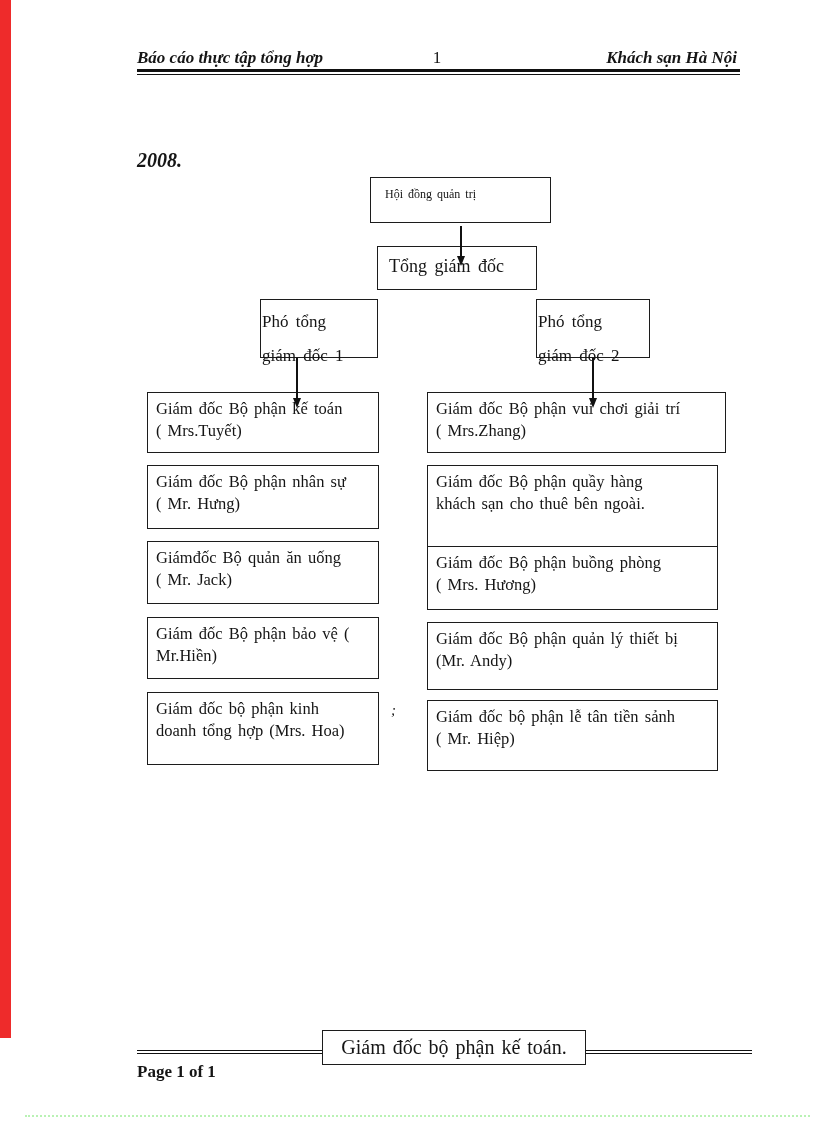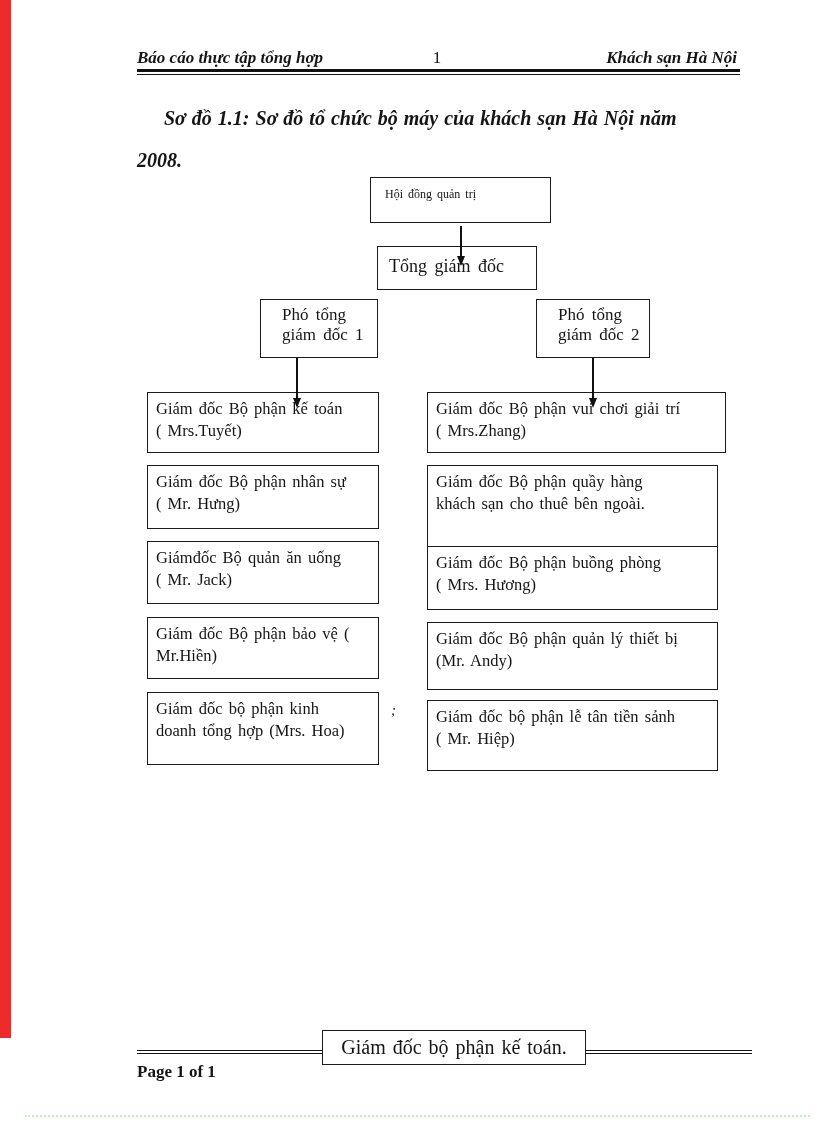--- a/index.html
+++ b/index.html
@@ -11,21 +11,21 @@
   .hdr-num{position:absolute;top:48px;left:420px;width:34px;font-size:17px;text-align:center;font-weight:normal;font-style:normal;}
   .hdr-rule{position:absolute;left:137px;top:69px;width:603px;height:2px;
             border-top:3px solid #111;border-bottom:1.2px solid #111;}
   
   .title-line{position:absolute;font-size:20px;font-weight:bold;font-style:italic;white-space:nowrap;word-spacing:1px;}
   
   .box{position:absolute;box-sizing:border-box;border:1.5px solid #1c1c1c;background:#fff;
        white-space:pre-line;word-spacing:2px;z-index:1;}
   .root-box{font-size:12px;padding:9px 2px 8px 14px;}
   .gd-box{font-size:18px;padding:9px 2px 16px 11px;word-spacing:3px;}
-  .deputy-box{font-size:17px;line-height:20px;padding:5px 2px 0 21px;word-spacing:3px;}
+  .deputy-box{font-size:17px;line-height:34px;padding:5px 2px 0 1px;word-spacing:3px;}
   .branch-box{font-size:16.5px;line-height:21.5px;padding:5px 4px 0 8px;}
   .float-box{font-size:20px;text-align:center;padding:5px 2px 0 2px;white-space:nowrap;z-index:3;}
   
   .arrow{position:absolute;width:1.5px;background:#111;z-index:4;}
   .arrow::after{content:"";position:absolute;left:50%;bottom:-10px;transform:translateX(-50%);
                 width:0;height:0;border-left:4.5px solid transparent;border-right:4.5px solid transparent;
                 border-top:10px solid #111;}
   .stray{position:absolute;font-size:15px;font-style:italic;z-index:2;}
   
   .ftr-rule{position:absolute;left:137px;top:1050px;width:615px;height:2px;
@@ -38,21 +38,20 @@
 
 <div class="page">
 
   <div class="accent-bar"></div>
 
   <div class="hdr-text" style="left:137px;">Báo cáo thực tập tổng hợp</div>
   <div class="hdr-num">1</div>
   <div class="hdr-text" style="right:79px;">Khách sạn Hà Nội</div>
   <div class="hdr-rule"></div>
 
-  <div class="title-line" style="left:164px;top:107px;">Sơ đồ 1.1: Sơ đồ tổ chức bộ máy của khách sạn Hà Nội năm</div>
   <div class="title-line" style="left:137px;top:149px;">2008.</div>
 
   <div>
     <div class="box root-box" style="left:370px;top:177px;width:181px;height:46px;">Hội đồng quản trị</div>
 
     <div class="arrow" style="left:460px;top:226px;height:30px;"></div>
 
     <div class="box gd-box" style="left:377px;top:246px;width:160px;height:44px;">Tổng giám đốc</div>
 
     <div class="box deputy-box" style="left:260px;top:299px;width:118px;height:59px;">Phó tổng

